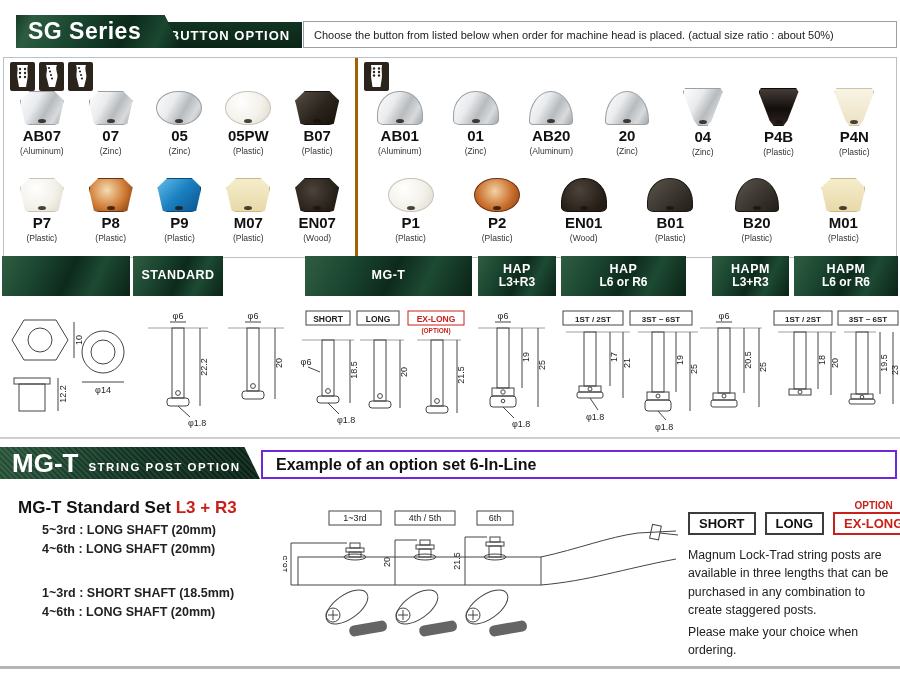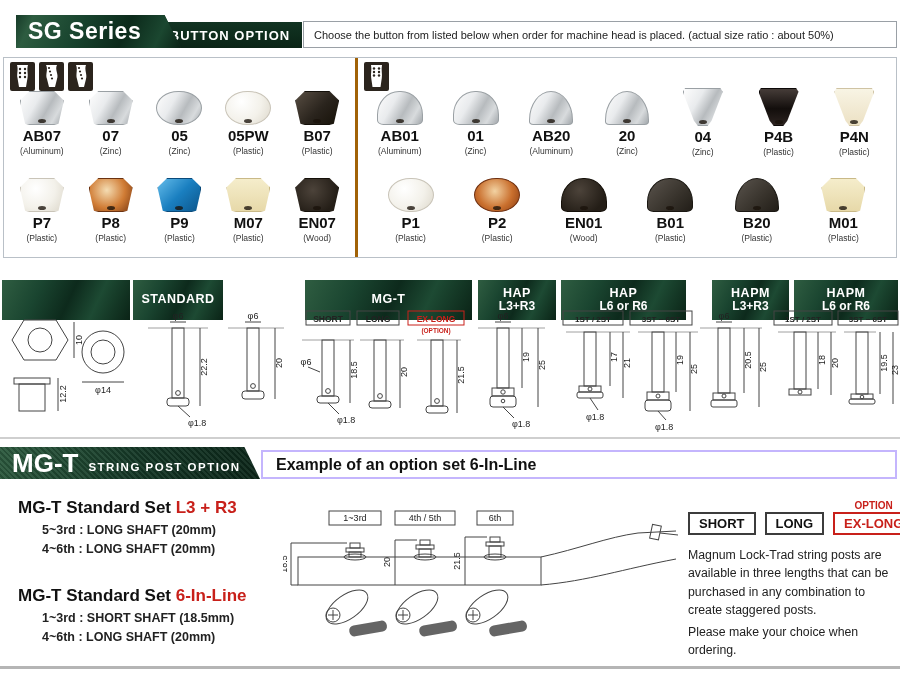--- a/index.html
+++ b/index.html
@@ -45,37 +45,37 @@
   .glossblack { background:linear-gradient(180deg,#453c38,#130e0c 55%,#2c2320); border:1px solid #0d0908; }
   .ivory { background:linear-gradient(180deg,#f8f4e4,#ece1c4); border:1px solid #cfc3a3; }
   .amber { background:radial-gradient(circle at 40% 35%,#f4dcb2,#d07c35 55%,#7c3a12); border:1px solid #6b3210; }
   .blue { background:linear-gradient(135deg,#64bcea,#1a7fc0 50%,#0c568c); border:1px solid #0a4a7a; }
   .cream { background:linear-gradient(180deg,#f5edcb,#e7d9a9); border:1px solid #c9b987; }
   .ebony { background:radial-gradient(circle at 40% 35%,#4c433a,#241e17 75%); border:1px solid #151009; }
   .darkgray { background:linear-gradient(135deg,#5a544d,#38332c 60%,#221e18); border:1px solid #1a1712; }
   .tortoise { background:radial-gradient(circle at 45% 38%,#f2d2a2,#ca702e 55%,#8a3c12); border:1px solid #6f3010; }
 
   
-  .spec-head { position:absolute; top:280px; height:40px; color:#fff; text-align:center;
+  .spec-head { position:absolute; top:256px; height:40px; color:#fff; text-align:center;
     background:linear-gradient(115deg,#2f5d41 0%,#1a4530 28%,#0d2a1c 52%,#1d4a33 72%,#0a2316 100%);
     display:flex; flex-direction:column; justify-content:center; align-items:center; }
   .sh-main { font-weight:bold; font-size:12.5px; letter-spacing:.5px; line-height:1.1; }
   .sh-sub { font-weight:bold; font-size:12px; line-height:1.1; }
   .sh-sub:empty { display:none; }
   .spec-svg { position:absolute; left:0; top:310px; }
   .hrule { position:absolute; left:0; top:437px; width:900px; height:2px; background:#cfcfcf; }
 
   
   .mgt-banner { position:absolute; left:0; top:447px; width:260px; height:32px;
     background:repeating-linear-gradient(45deg,rgba(255,255,255,.06) 0 2px,rgba(0,0,0,.12) 2px 4px),
       linear-gradient(115deg,#2c5a3e,#143726 55%,#0b2518);
     clip-path:polygon(0 0,94% 0,100% 100%,0 100%); display:flex; align-items:center; }
   .mgt-banner .big { color:#fff; font-weight:bold; font-size:26px; padding-left:12px; line-height:1; }
   .mgt-banner .sub { color:#fff; font-weight:bold; font-size:11.5px; letter-spacing:1.5px; margin:8px 0 0 10px; }
-  .example-box { position:absolute; left:261px; top:450px; width:636px; height:29px; border:2px solid #c4b5fd;
+  .example-box { position:absolute; left:261px; top:450px; width:636px; height:29px; border:2px solid #6d28d9;
     display:flex; align-items:center; padding-left:13px; font-weight:bold; font-size:16px; color:#111; }
   .sets { position:absolute; left:18px; top:498px; width:268px; }
   .set-block + .set-block { margin-top:30px; }
   .set-title { font-weight:bold; font-size:17px; color:#111; }
   .set-accent { color:#c8201a; }
   .set-line { font-weight:bold; font-size:12.5px; color:#222; margin:5px 0 0 24px; }
   .hs-svg { position:absolute; left:283px; top:495px; }
   .opt-col { position:absolute; left:688px; top:500px; width:206px; }
   .len-row { display:flex; gap:9px; align-items:flex-end; }
   .len-wrap { text-align:center; }
@@ -508,21 +508,20 @@
     <span>Example of an option set 6-In-Line</span>
   </div>
 
   <div class="sets">
     <div class="set-block">
       <div class="set-title"><span>MG-T Standard Set </span><span class="set-accent">L3 + R3</span></div>
       <div class="set-line">5~3rd : LONG SHAFT (20mm)</div>
       <div class="set-line">4~6th : LONG SHAFT (20mm)</div>
     </div>
     <div class="set-block">
-      <div class="set-title"><span>MG-T Standard Set </span><span class="set-accent">6-In-Line</span></div>
       <div class="set-line">1~3rd : SHORT SHAFT (18.5mm)</div>
       <div class="set-line">4~6th : LONG SHAFT (20mm)</div>
     </div>
   </div>
 
   <svg class="hs-svg" width="400" height="165" viewBox="0 0 400 165">
     <rect class="ln" x="15" y="62" width="243" height="28"></rect>
     <path class="ln" d="M258 62 C295 54 325 42 355 38 L393 36"></path>
     <path class="ln" d="M258 90 C305 86 340 74 393 64"></path>
     <rect class="ln" x="368" y="30" width="9" height="14" transform="rotate(12 372 37)"></rect>

